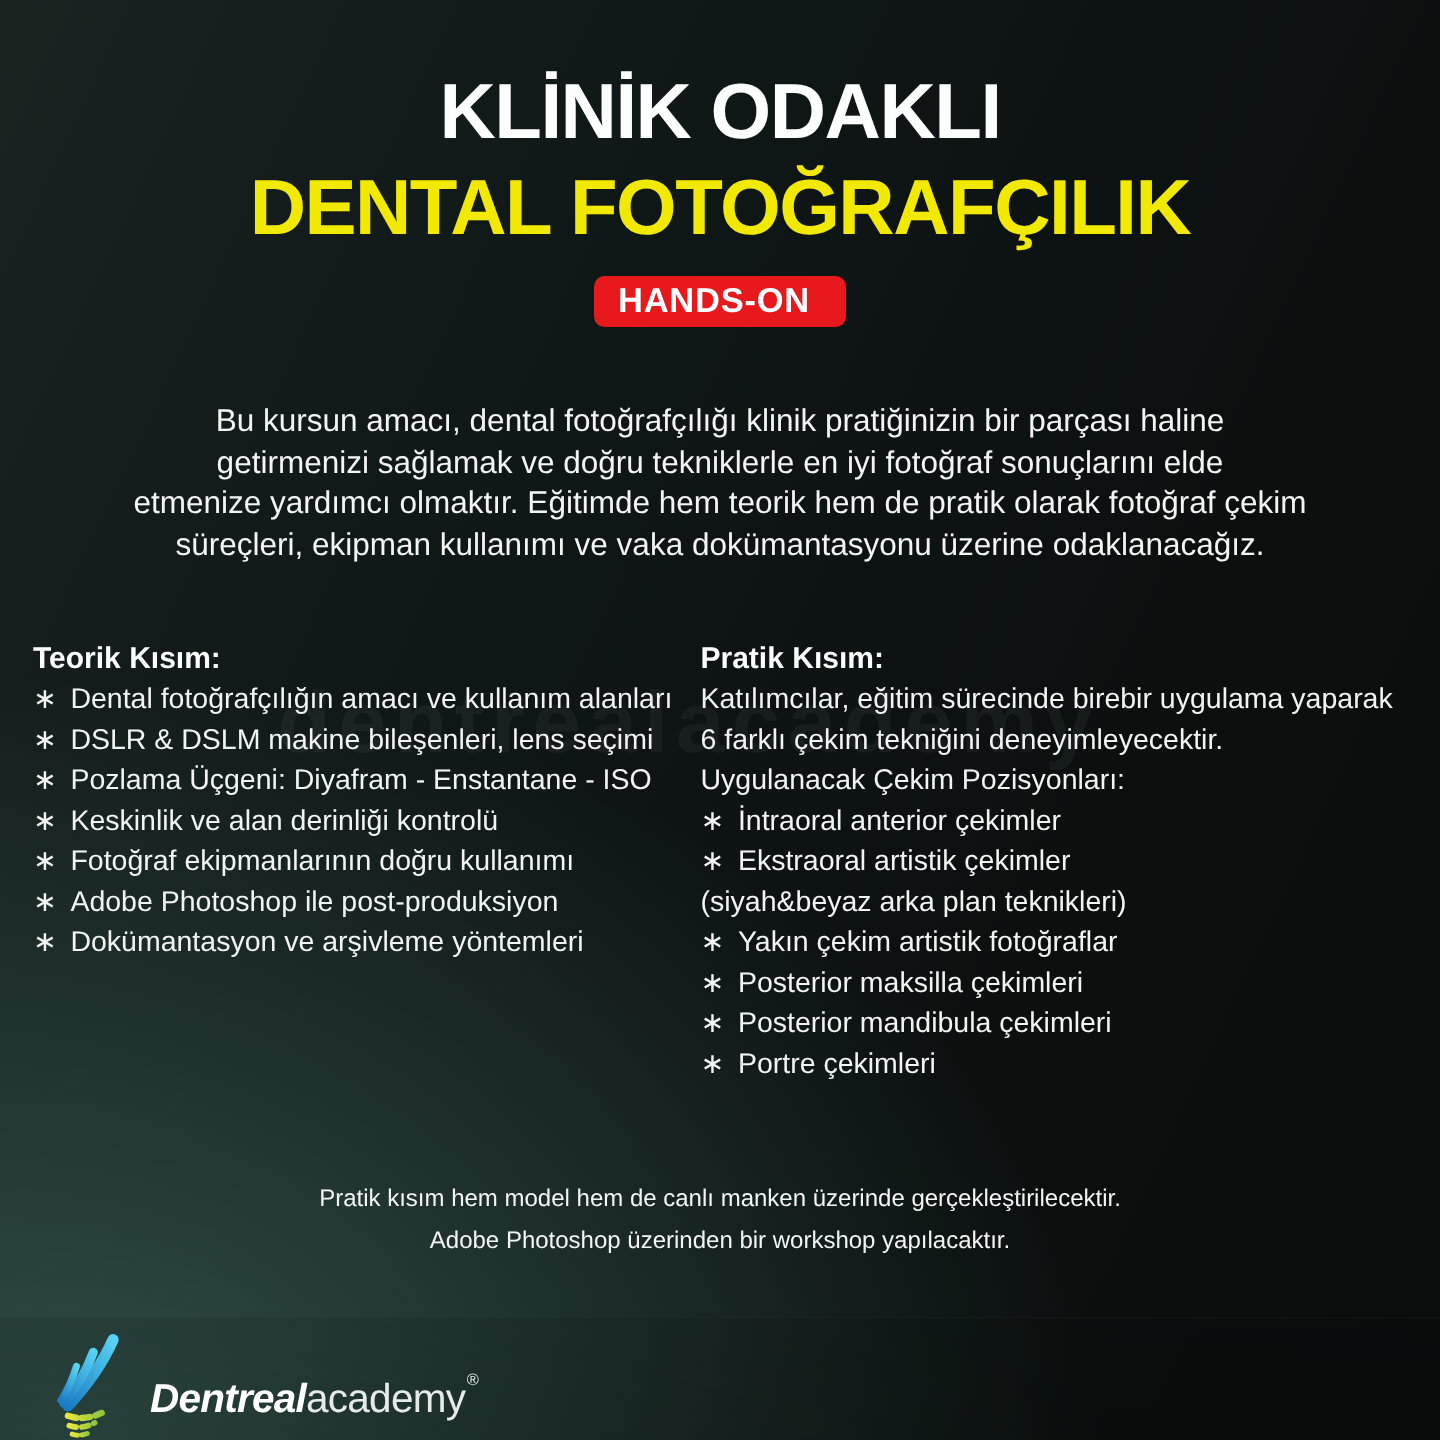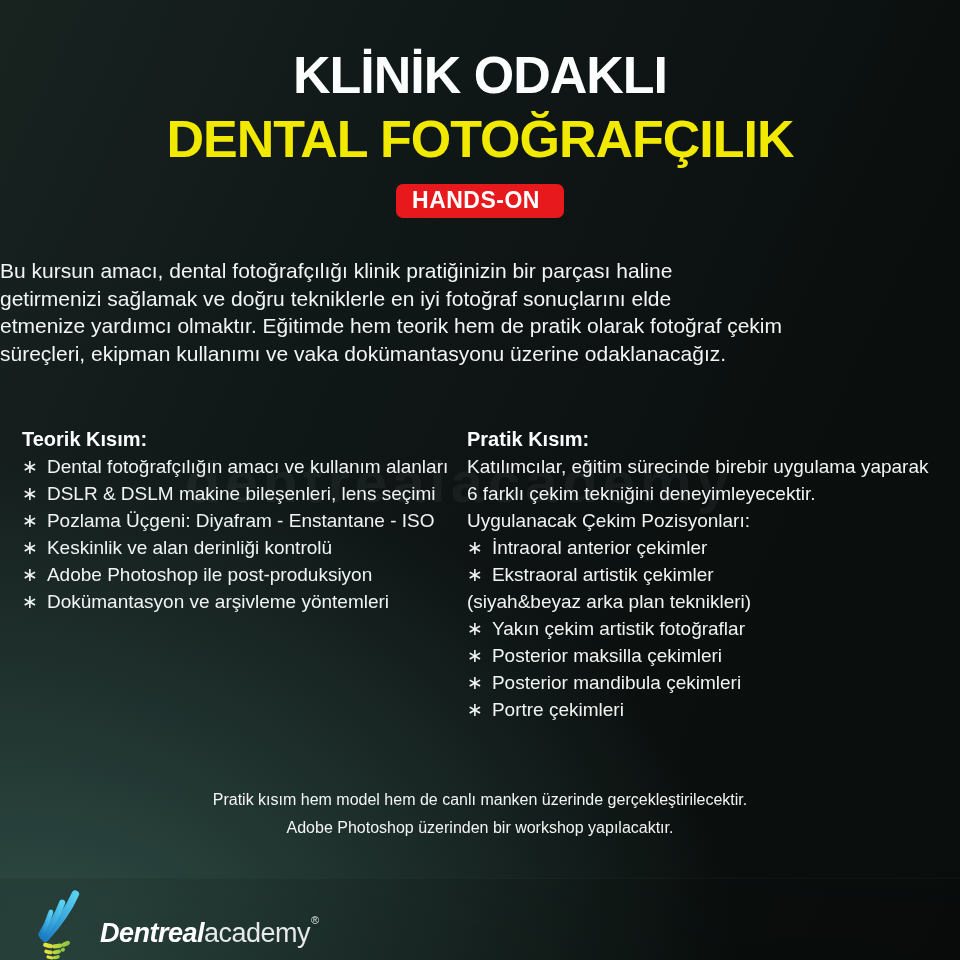--- a/index.html
+++ b/index.html
@@ -32,22 +32,22 @@
   .badge-wrap{
     position:absolute;top:184px;left:0;width:100%;
     display:flex;justify-content:center;
   }
   .badge{
     background:#e8191c;color:#ffffff;
     font-size:23px;font-weight:700;letter-spacing:0.5px;
     padding:3px 24px 5px 16px;border-radius:7px;line-height:26px;
   }
   .intro{
-    position:absolute;top:257px;left:0;width:100%;
-    text-align:left;font-size:21px;line-height:27.5px;color:#f3f5f4;
+    position:absolute;top:267px;left:0;width:100%;
+    text-align:center;font-size:21px;line-height:27.5px;color:#f3f5f4;
   }
   .col{position:absolute;top:426px;font-size:19px;line-height:27px;color:#f1f4f3;}
   .col-theory{left:22px;width:440px;}
   .col-practice{left:467px;width:480px;}
   .col-heading{font-size:20px;font-weight:700;color:#fbfcfc;line-height:27px;}
   .row{line-height:27px;white-space:nowrap;}
   .bullet{display:inline-block;margin-right:9px;}
   .footer{
     position:absolute;top:786px;left:0;width:100%;
     text-align:center;font-size:16px;line-height:27.5px;color:#f3f5f4;
@@ -103,20 +103,23 @@
 
         <div class="row">
           <span class="bullet">∗</span><span class="row-text">Pozlama Üçgeni: Diyafram - Enstantane - ISO</span>
         </div>
 
         <div class="row">
           <span class="bullet">∗</span><span class="row-text">Keskinlik ve alan derinliği kontrolü</span>
         </div>
 
 
+        <div class="row">
+          <span class="bullet">∗</span><span class="row-text">Fotoğraf ekipmanlarının doğru kullanımı</span>
+        </div>
 
         <div class="row">
           <span class="bullet">∗</span><span class="row-text">Adobe Photoshop ile post-produksiyon</span>
         </div>
 
         <div class="row">
           <span class="bullet">∗</span><span class="row-text">Dokümantasyon ve arşivleme yöntemleri</span>
         </div>
       </div>
   </div>

